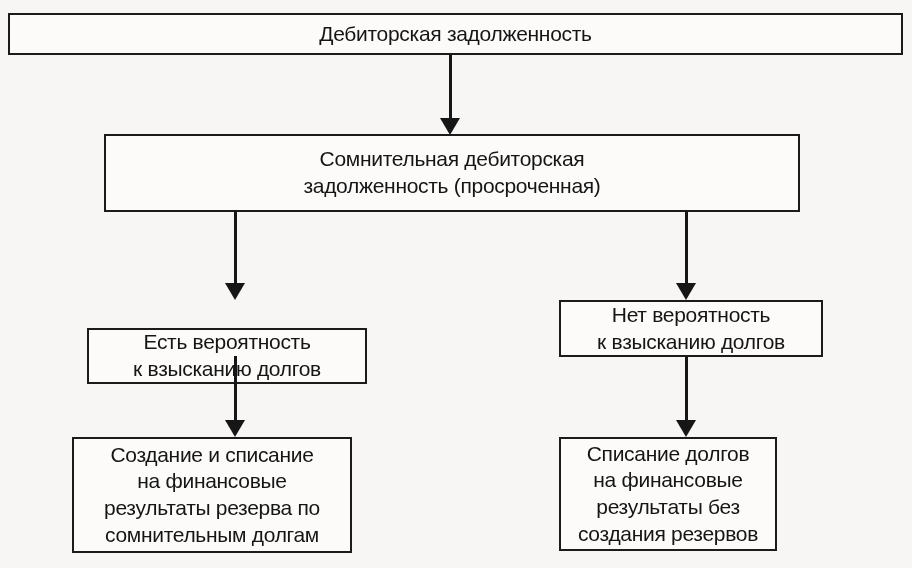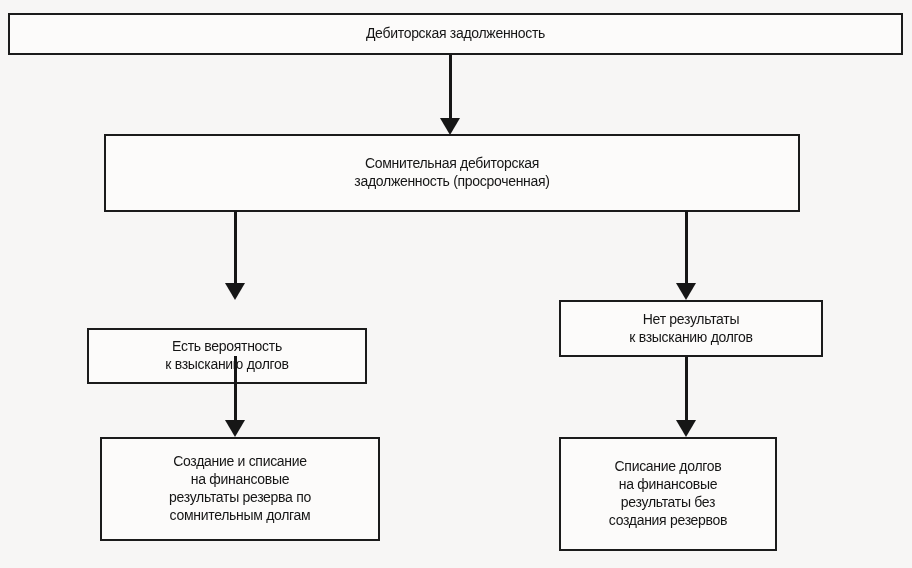--- a/index.html
+++ b/index.html
@@ -19,21 +19,21 @@
     position: absolute;
     box-sizing: border-box;
     border: 2px solid #1b1b1b;
     background: #fcfbfa;
     color: #151515;
     display: flex;
     align-items: center;
     justify-content: center;
     text-align: center;
     white-space: pre-line;
-    font-size: 14px;
+    font-size: 21px;
     line-height: 1.27;
     letter-spacing: -0.3px;
   }
   .connector {
     position: absolute;
     width: 20px;
     display: flex;
     flex-direction: column;
     align-items: center;
   }
@@ -48,21 +48,21 @@
     border-left: 10px solid transparent;
     border-right: 10px solid transparent;
     border-top: 17px solid #161616;
   }
 
   
   #node-receivables    { left: 8px;   top: 13px;  width: 895px; height: 42px; }
   #node-doubtful       { left: 104px; top: 134px; width: 696px; height: 78px; }
   #node-has-probability{ left: 87px;  top: 300px; width: 280px; height: 56px; margin-top: 28px; }
   #node-no-probability { left: 559px; top: 300px; width: 264px; height: 57px; }
-  #node-create-reserve { left: 100px;  top: 437px; width: 280px; height: 104px; }
+  #node-create-reserve { left: 72px;  top: 437px; width: 280px; height: 116px; }
   #node-write-off      { left: 559px; top: 437px; width: 218px; height: 114px; }
 
   
   #conn-1 { left: 440px; top: 55px;  height: 80px; }
   #conn-2 { left: 225px; top: 211px; height: 89px; }
   #conn-3 { left: 676px; top: 211px; height: 89px; }
   #conn-4 { left: 225px; top: 356px; height: 81px; }
   #conn-5 { left: 676px; top: 357px; height: 80px; }
 </style>
 </head>
@@ -86,21 +86,21 @@
   </div>
 
   <div class="connector" id="conn-3">
     <div class="shaft"></div>
     <div class="head"></div>
   </div>
 
   <div class="node" id="node-has-probability">Есть вероятность
 к взысканию долгов</div>
 
-  <div class="node" id="node-no-probability">Нет результаты
+  <div class="node" id="node-no-probability">Нет вероятность
 к взысканию долгов</div>
 
   <div class="connector" id="conn-4">
     <div class="shaft"></div>
     <div class="head"></div>
   </div>
 
   <div class="connector" id="conn-5">
     <div class="shaft"></div>
     <div class="head"></div>

